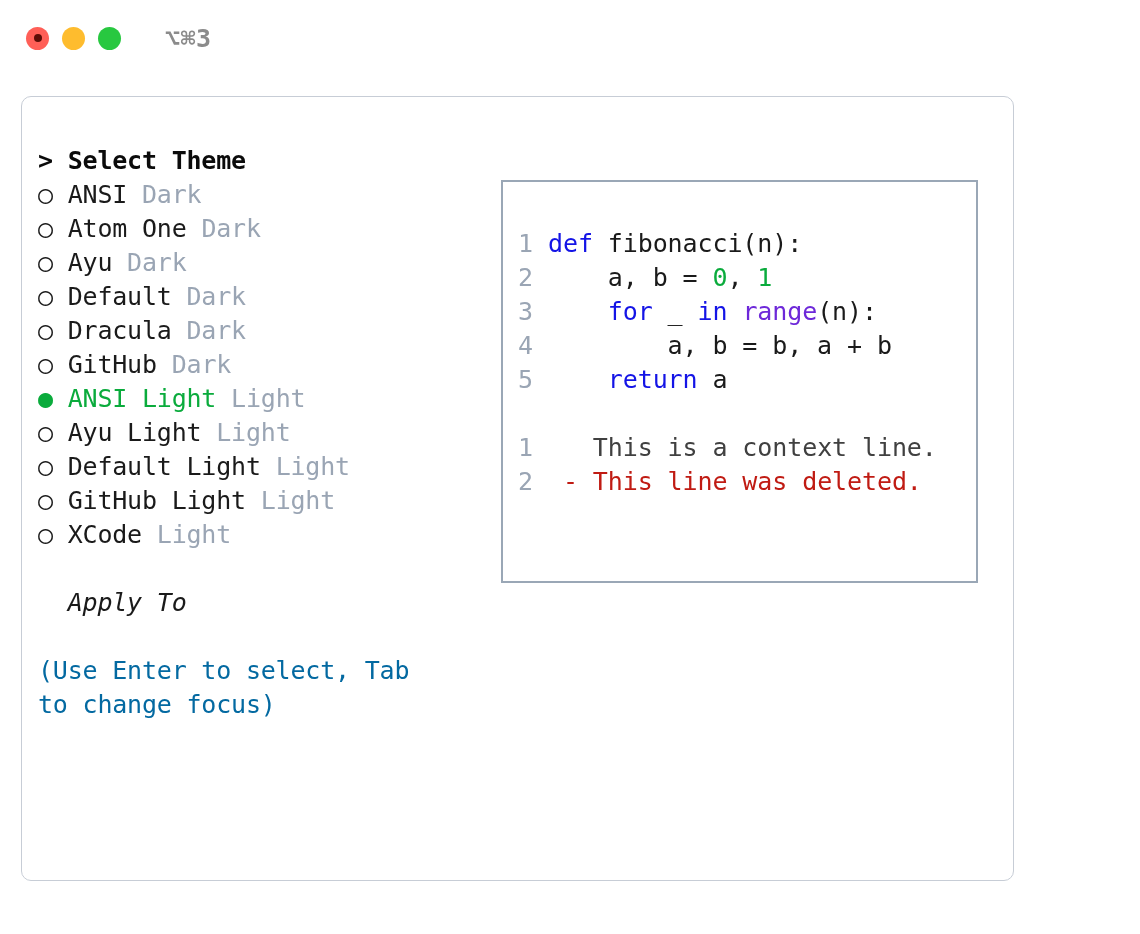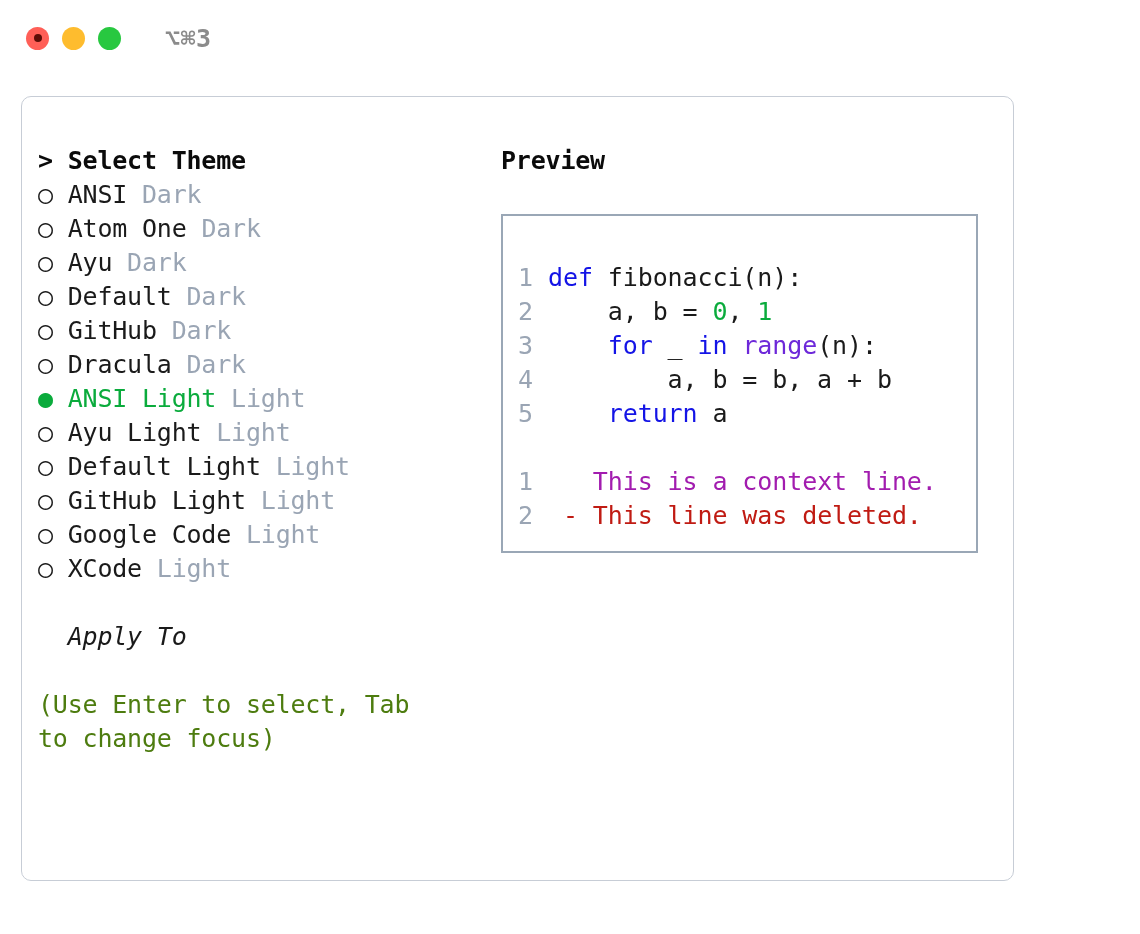--- a/index.html
+++ b/index.html
@@ -129,21 +129,21 @@
     color: #1a1a1a;
     white-space: pre;
     letter-spacing: -0.2px;
     font-style: italic;
   }
 
   .hint {
     margin-top: 34px;
     font-size: 25px;
     line-height: 34px;
-    color: #4d7c0f;
+    color: #0369a1;
     width: 405px;
     letter-spacing: -0.2px;
   }
 
   
   .right-col {
     position: absolute;
     left: 479px;
     top: 47px;
     width: 500px;
@@ -152,21 +152,21 @@
     font-size: 25px;
     font-weight: 700;
     color: #0b0b0b;
     line-height: 34px;
     letter-spacing: -0.2px;
   }
 
   .code-box {
     margin-top: 36px;
     width: 477px;
-    height: 339px;
+    height: 403px;
     box-sizing: border-box;
     border: 2px solid #9aa7b6;
     background: #ffffff;
     position: relative;
   }
 
   .code-inner {
     position: absolute;
     left: 15px;
     top: 45px;
@@ -186,21 +186,21 @@
     width: 1ch;
     text-align: right;
   }
   .kw   { color: #1414e6; }
   .fn   { color: #6d28d9; }
   .num  { color: #0aab3c; }
   .plain{ color: #1a1a1a; }
 
   .blank-line { height: 34px; }
 
-  .diff-ctx { color: #a21caf; }
+  .diff-ctx { color: #404040; }
   .diff-del { color: #c01b13; }
   .diff-add { color: #0ac426; }
 </style>
 </head>
 <body>
 
 <div class="window">
 
   <div class="titlebar">
     <div class="lights">
@@ -215,40 +215,38 @@
     <div class="columns">
 
       <div class="left-col">
         <div class="list-header">&gt; Select Theme</div>
 
         <div id="theme-list">
             <div class="opt-row"><span class="bullet">○</span><span class="opt-name"> ANSI</span><span class="opt-kind"> Dark</span></div>
             <div class="opt-row"><span class="bullet">○</span><span class="opt-name"> Atom One</span><span class="opt-kind"> Dark</span></div>
             <div class="opt-row"><span class="bullet">○</span><span class="opt-name"> Ayu</span><span class="opt-kind"> Dark</span></div>
             <div class="opt-row"><span class="bullet">○</span><span class="opt-name"> Default</span><span class="opt-kind"> Dark</span></div>
+            <div class="opt-row"><span class="bullet">○</span><span class="opt-name"> Dracula</span><span class="opt-kind"> Dark</span></div>
             <div class="opt-row"><span class="bullet">○</span><span class="opt-name"> GitHub</span><span class="opt-kind"> Dark</span></div>
-            <div class="opt-row"><span class="bullet">○</span><span class="opt-name"> Dracula</span><span class="opt-kind"> Dark</span></div>
             <div class="opt-row selected"><span class="bullet">●</span><span class="opt-name"> ANSI Light</span><span class="opt-kind"> Light</span></div>
             <div class="opt-row"><span class="bullet">○</span><span class="opt-name"> Ayu Light</span><span class="opt-kind"> Light</span></div>
             <div class="opt-row"><span class="bullet">○</span><span class="opt-name"> Default Light</span><span class="opt-kind"> Light</span></div>
             <div class="opt-row"><span class="bullet">○</span><span class="opt-name"> GitHub Light</span><span class="opt-kind"> Light</span></div>
-            <div class="opt-row"><span class="bullet">○</span><span class="opt-name"> Google Code</span><span class="opt-kind"> Light</span></div>
             <div class="opt-row"><span class="bullet">○</span><span class="opt-name"> XCode</span><span class="opt-kind"> Light</span></div>
           </div>
 
         <div class="section-gap"></div>
 
         <div class="apply-header">  Apply To</div>
 
 
         <div class="hint">(Use Enter to select, Tab to change focus)</div>
       </div>
 
       <div class="right-col">
-        <div class="preview-header">Preview</div>
 
         <div class="code-box">
           <div class="code-inner">
             <div id="code-lines">
                 <div class="code-line"><span class="ln">1</span><span> </span><span class="kw">def</span><span class="plain"> fibonacci(n):</span></div>
                 <div class="code-line"><span class="ln">2</span><span> </span><span class="plain">    a, b = </span><span class="num">0</span><span class="plain">, </span><span class="num">1</span></div>
                 <div class="code-line"><span class="ln">3</span><span> </span><span class="plain">    </span><span class="kw">for</span><span class="plain"> _ </span><span class="kw">in</span><span class="plain"> </span><span class="fn">range</span><span class="plain">(n):</span></div>
                 <div class="code-line"><span class="ln">4</span><span> </span><span class="plain">        a, b = b, a + b</span></div>
                 <div class="code-line"><span class="ln">5</span><span> </span><span class="plain">    </span><span class="kw">return</span><span class="plain"> a</span></div>
               </div>

